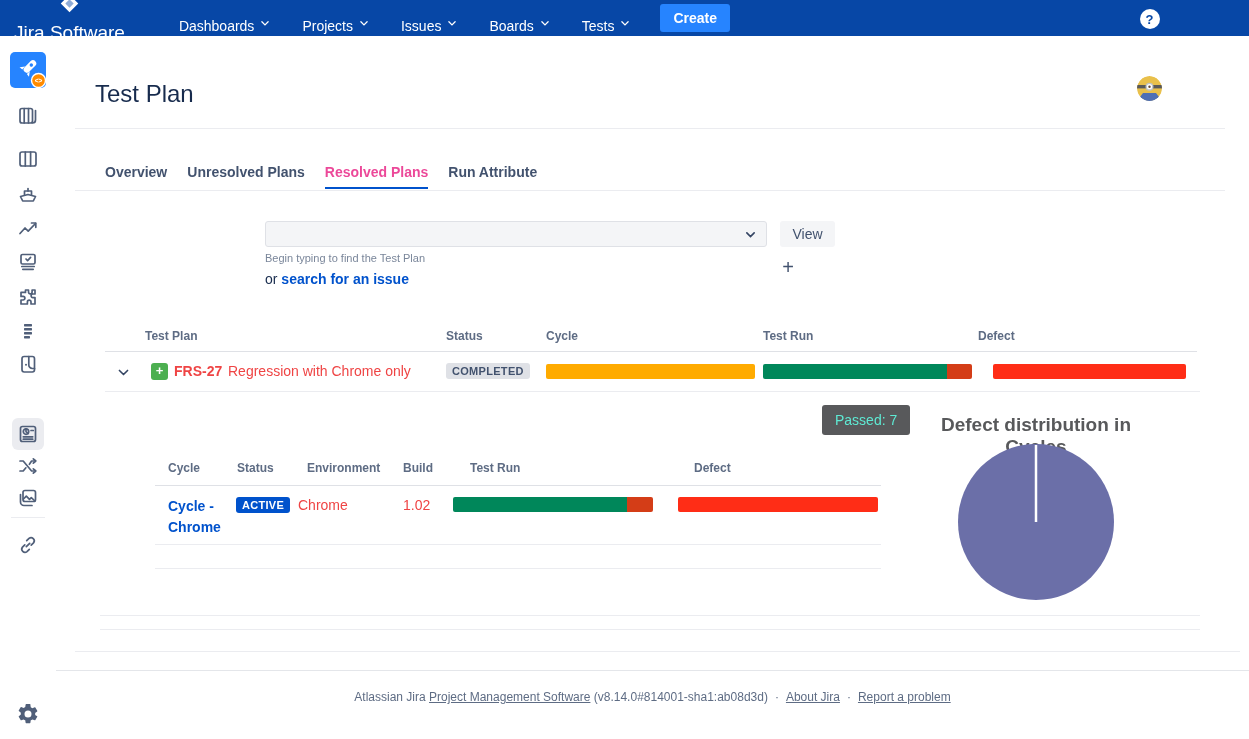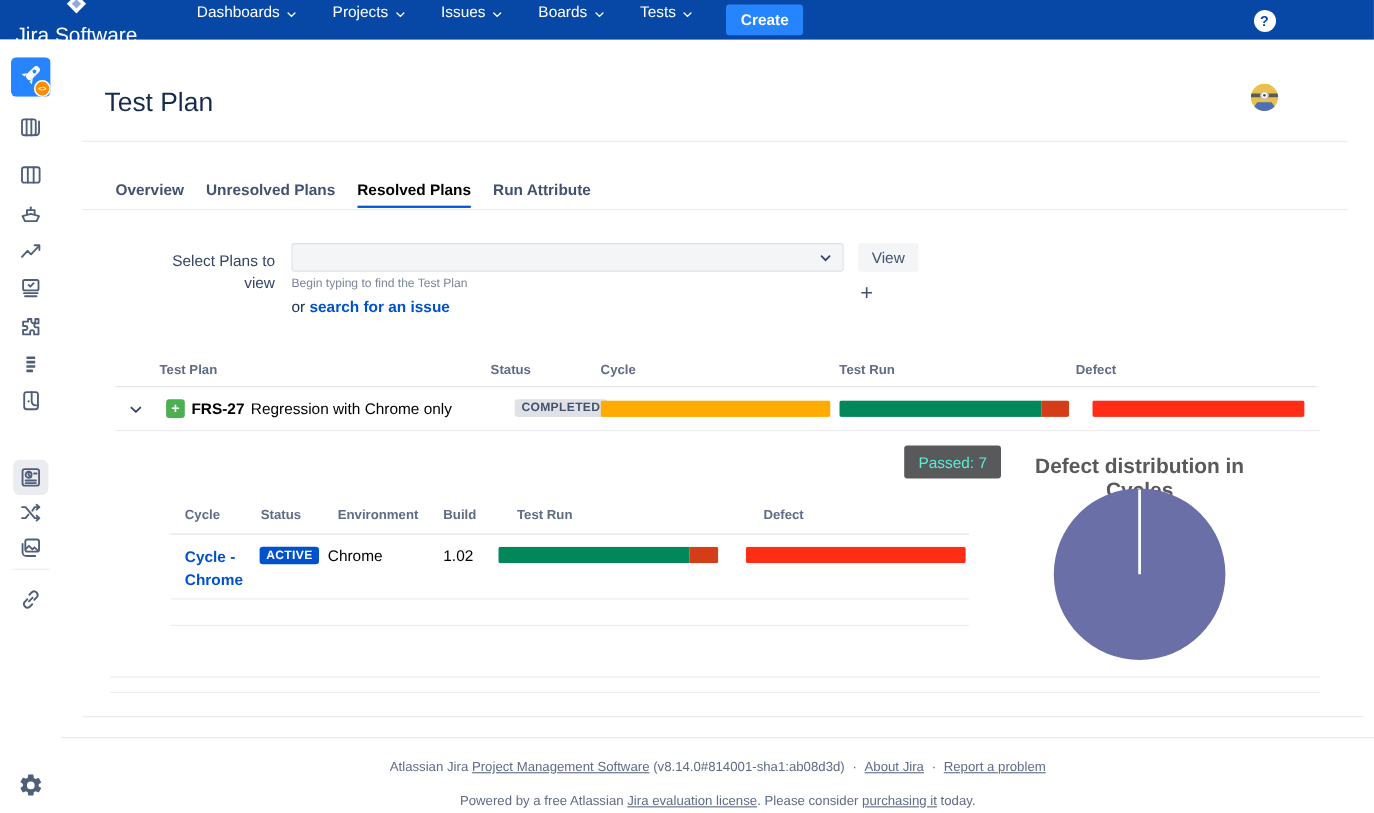--- a/index.html
+++ b/index.html
@@ -7,21 +7,21 @@
   body { font-family:"Liberation Sans", sans-serif; background:#fff; overflow:hidden; position:relative; }
   #app { position:relative; width:1249px; height:739px; background:#fff; }
   .abs { position:absolute; }
   .hline { position:absolute; height:1px; background:#EBECF0; }
 
   
   .navbar { position:absolute; top:0; left:0; width:1249px; height:36px; background:#0747A6;
             display:flex; align-items:center; color:#fff; }
   .brand { display:flex; align-items:center; gap:8px; padding:0 14px; font-size:19px; font-weight:500;flex-direction:column; }
   .nav-items { display:flex; align-items:center; margin-left:24px; }
-  .nav-item { display:flex; align-items:flex-end; gap:6px; padding:16px 16px; font-size:14px; font-weight:500;
+  .nav-item { display:flex; align-items:flex-start; gap:6px; padding:16px 16px; font-size:14px; font-weight:500;
               height:32px; cursor:pointer; }
   .create-btn { margin-left:14px; background:#2684FF; color:#fff; border:none; border-radius:3px;
                 height:28px; padding:0 13px; font-size:14px; font-weight:600; font-family:inherit; cursor:pointer; }
   .nav-right { margin-left:auto; display:flex; align-items:center; gap:13px; padding-right:14px;flex-direction:column; }
   .search-box { display:flex; align-items:center; gap:7px; width:171px; height:26px; background:#0B3C80;
                 border:1px solid #3A66AD; border-radius:3px; padding:0 8px; }
   .search-box input { flex:1; min-width:0; background:transparent; border:none; outline:none; color:#fff;
                       font-size:14px; font-family:inherit; }
   .search-box input::placeholder { color:#97A0AF; }
   .help-circle { width:20px; height:20px; border-radius:50%; background:#fff; color:#0747A6;
@@ -32,37 +32,37 @@
   .sidebar { position:absolute; top:36px; left:0; width:56px; height:703px; background:#fff; }
   .sic { stroke:#505F79; stroke-width:1.7; fill:none; stroke-linecap:round; stroke-linejoin:round; }
   .side-ic { position:absolute; left:16px; width:24px; height:24px; cursor:pointer; }
   .side-sel { position:absolute; left:12px; width:32px; height:32px; background:#EBECF0; border-radius:6px;
               display:flex; align-items:center; justify-content:center; cursor:pointer; }
 
   
   .page-title { position:absolute; left:95px; top:80px; font-size:24px; font-weight:500; color:#172B4D; }
   .tabs { position:absolute; left:105px; top:164px; display:flex; gap:20px; }
   .tab { font-size:14px; font-weight:600; color:#42526E; padding-bottom:7px; cursor:pointer; border-bottom:2px solid transparent; }
-  .tab.active { color:#000000; border-bottom-color:#0052CC; }
+  .tab.active { color:#ec4899; border-bottom-color:#0052CC; }
 
   .form-label { position:absolute; left:140px; top:227px; width:110px; text-align:right;
                 font-size:14px; color:#344563; line-height:20px; }
   .select { position:absolute; left:265px; top:221px; width:502px; height:26px; background:#F4F5F7;
             border:1px solid #DFE1E6; border-radius:3px; display:flex; align-items:center; cursor:pointer; }
   .select .chev { margin-left:auto; margin-right:9px; }
   .view-btn { position:absolute; left:780px; top:221px; width:55px; height:26px; background:#F4F5F7; border:none;
               border-radius:3px; color:#42526E; font-size:14px; font-weight:500; font-family:inherit; cursor:pointer; }
   .hint { position:absolute; left:265px; top:252px; font-size:11px; color:#7A869A; }
   .or-line { position:absolute; left:265px; top:271px; font-size:14px; color:#172B4D; }
   .link { color:#0052CC; text-decoration:none; cursor:pointer;font-weight:bold; }
   .plus-btn { position:absolute; left:779px; top:256px; width:18px; text-align:center; font-size:20px;
               color:#42526E; cursor:pointer; }
 
   .th { position:absolute; font-size:12px; font-weight:700; color:#5E6C84; }
-  .cell { position:absolute; font-size:14px; color:#000000; }
+  .cell { position:absolute; font-size:14px; color:#ef4444; }
   .badge { position:absolute; font-size:11px; font-weight:700; border-radius:3px; padding:2px 6px; letter-spacing:0.3px; }
   .badge-completed { background:#DFE1E6; color:#42526E; }
   .badge-active { background:#0052CC; color:#fff; }
   .bar { position:absolute; height:15px; display:flex; border-radius:2px; overflow:hidden; }
   .bar > div { height:100%; }
 
   .tooltip { position:absolute; left:822px; top:405px; background:#58595B; color:#5eead4; font-size:14px;
              padding:7px 13px; border-radius:3px; }
   .pie-title { position:absolute; left:926px; top:414px; width:220px; text-align:center;
                font-size:19px; font-weight:700; color:#58595B; }
@@ -262,24 +262,20 @@
   <div class="hline" style="top:128px; left:75px; width:1150px"></div>
 
   <div class="tabs">
     <div class="tab">Overview</div>
     <div class="tab">Unresolved Plans</div>
     <div class="tab active">Resolved Plans</div>
     <div class="tab">Run Attribute</div>
   </div>
   <div class="hline" style="top:190px; left:75px; width:1150px"></div>
 
-  <div class="form-label">
-    <div>Select Plans to</div>
-    <div>view</div>
-  </div>
   <div class="select">
     <span style="padding-left:8px; font-size:14px; color:#172B4D"></span>
     <svg class="chev" width="13" height="13" viewBox="0 0 16 16">
       <path d="M3.5 6l4.5 4.5L12.5 6" stroke="#344563" stroke-width="2" fill="none" stroke-linecap="round"></path>
     </svg>
   </div>
   <button class="view-btn">View</button>
   <div class="hint">Begin typing to find the Test Plan</div>
   <div class="or-line">
     <span>or </span><span class="link">search for an issue</span>
@@ -292,21 +288,21 @@
   <div class="th" style="left:763px; top:329px">Test Run</div>
   <div class="th" style="left:978px; top:329px">Defect</div>
   <div class="hline" style="top:351px; left:105px; width:1092px; background:#DFE1E6"></div>
 
   <svg class="abs" style="left:117px; top:366px; cursor:pointer" width="13" height="13" viewBox="0 0 16 16">
     <path d="M3 5.5l5 5 5-5" stroke="#344563" stroke-width="2" fill="none" stroke-linecap="round" stroke-linejoin="round"></path>
   </svg>
   <div class="abs" style="left:151px; top:363px; width:17px; height:17px; background:#4CAF50; border-radius:3px; color:#fff; font-weight:700; font-size:13px; text-align:center; line-height:16px">+</div>
   <a class="cell link" style="left:174px; top:363px">FRS-27</a>
   <div class="cell" style="left:228px; top:363px">Regression with Chrome only</div>
-  <span class="badge badge-completed" style="left:468px; top:363px">COMPLETED</span>
+  <span class="badge badge-completed" style="left:446px; top:363px">COMPLETED</span>
   <div class="bar" style="left:546px; top:364px; width:209px">
       <div style="width: 100%; background: rgb(255, 171, 0);"></div>
     </div>
   <div class="bar" style="left:763px; top:364px; width:209px">
       <div style="width: 88%; background: rgb(0, 135, 90);"></div>
       <div style="width: 12%; background: rgb(212, 61, 23);"></div>
     </div>
   <div class="bar" style="left:993px; top:364px; width:193px">
       <div style="width: 100%; background: rgb(255, 45, 22);"></div>
     </div>
@@ -342,18 +338,15 @@
   <div class="hline" style="top:568px; left:155px; width:726px"></div>
 
   <div class="hline" style="top:615px; left:100px; width:1100px"></div>
   <div class="hline" style="top:629px; left:100px; width:1100px"></div>
   <div class="hline" style="top:651px; left:75px; width:1165px"></div>
 
   <div class="footer">
     <div class="row1">
       <span>Atlassian Jira </span><span class="flink">Project Management Software</span><span> (v8.14.0#814001-sha1:ab08d3d)</span><span class="fsep">·</span><span class="flink">About Jira</span><span class="fsep">·</span><span class="flink">Report a problem</span>
     </div>
-    <div class="row2">
-      <span>Powered by a free Atlassian </span><span class="flink">Jira evaluation license</span><span>. Please consider </span><span class="flink">purchasing it</span><span> today.</span>
-    </div>
   </div>
 
 </div>
 
 </body></html>

